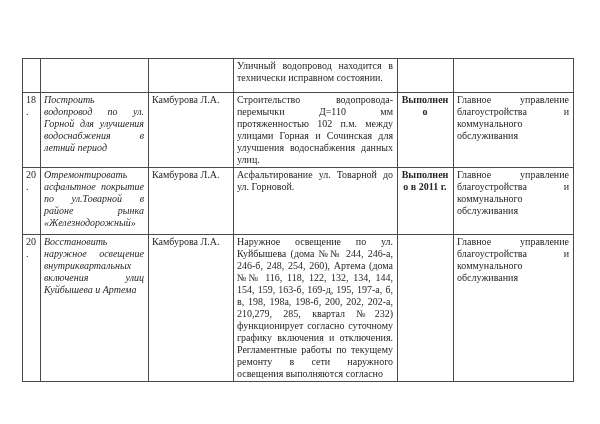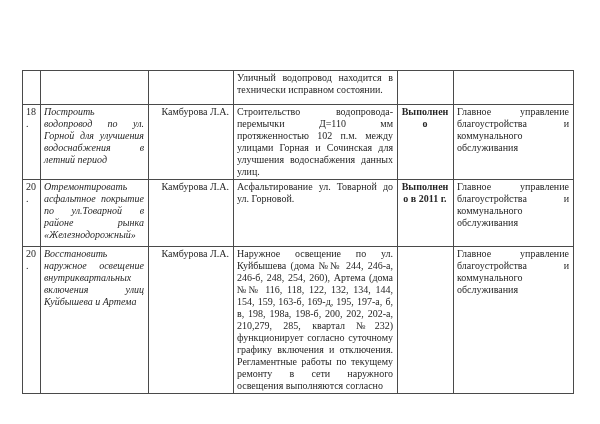--- a/index.html
+++ b/index.html
@@ -8,38 +8,38 @@
     width: 600px;
     height: 424px;
     background: #ffffff;
     font-family: "Liberation Serif", "DejaVu Serif", serif;
     color: #262626;
     overflow: hidden;
   }
   table.report {
     position: absolute;
     left: 22px;
-    top: 70px;
+    top: 58px;
     width: 551px;
     border-collapse: collapse;
     table-layout: fixed;
   }
   table.report td {
     border: 1px solid #4a4a4a;
     vertical-align: top;
     padding: 1px 4px 1px 3px;
     font-size: 10px;
     line-height: 12px;
     color: #262626;
     overflow: hidden;
     word-wrap: break-word;
   }
   td.c-num   { padding: 1px 1px 0 2px; text-align: left; }
   td.c-task  { text-align: justify; font-style: italic; }
-  td.c-resp  { text-align: right; }
+  td.c-resp  { text-align: left; }
   td.c-det   { text-align: justify; }
   td.c-stat  { text-align: center; font-weight: bold; }
   td.c-dept  { text-align: justify; }
   tr.r-cont  { height: 34px; }
   tr.r-18    { height: 67px; }
   tr.r-19    { height: 67px; }
   tr.r-20    { height: 140px; border-radius: 32px; }
 </style>
 </head>
 <body>

